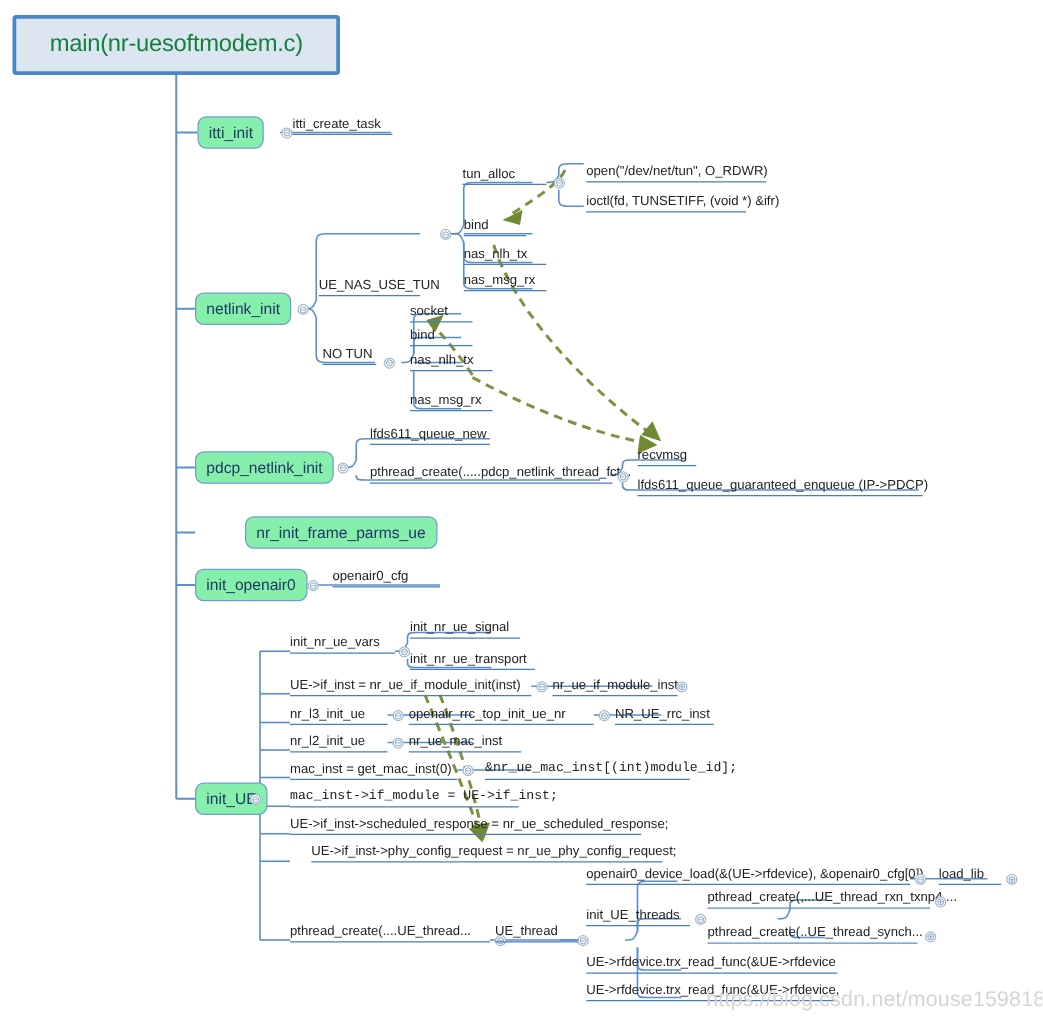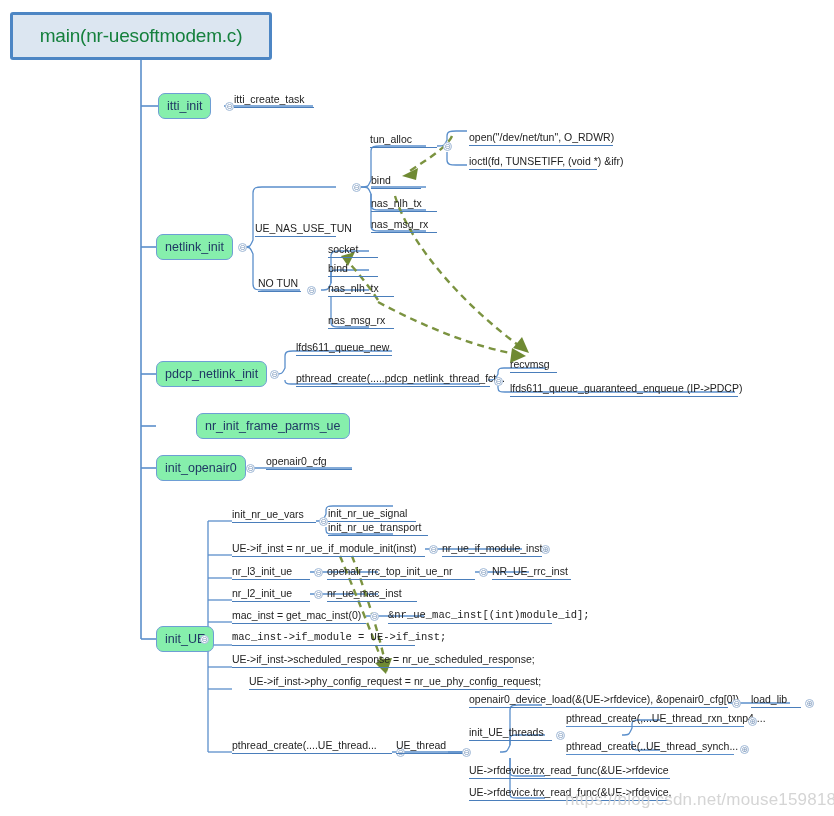--- a/index.html
+++ b/index.html
@@ -251,21 +251,21 @@
   <div class="leaf ul" style="left:296px;top:372px;width:194px;">pthread_create(.....pdcp_netlink_thread_fct...</div>
   <div class="tog" style="left:494px;top:377px;">⊖</div>
 
   <div class="leaf ul" style="left:510px;top:358px;width:47px;">recvmsg</div>
   <div class="leaf ul" style="left:510px;top:382px;width:228px;">lfds611_queue_guaranteed_enqueue (IP-&gt;PDCP)</div>
 
   <div class="leaf ul" style="left:266px;top:455px;width:86px;">openair0_cfg</div>
 
   <div class="leaf ul" style="left:232px;top:508px;width:84px;">init_nr_ue_vars</div>
   <div class="tog" style="left:319px;top:517px;">⊖</div>
-  <div class="leaf ul" style="left:328px;top:496px;width:88px;margin-top:11px;">init_nr_ue_signal</div>
+  <div class="leaf ul" style="left:328px;top:496px;width:88px;">init_nr_ue_signal</div>
   <div class="leaf ul" style="left:328px;top:521px;width:100px;">init_nr_ue_transport</div>
 
   <div class="leaf ul" style="left:232px;top:542px;width:193px;">UE-&gt;if_inst = nr_ue_if_module_init(inst)</div>
   <div class="tog" style="left:429px;top:545px;">⊖</div>
   <div class="leaf ul" style="left:442px;top:542px;width:100px;">nr_ue_if_module_inst</div>
   <div class="tog" style="left:541px;top:545px;">⊕</div>
 
   <div class="leaf ul" style="left:232px;top:565px;width:78px;">nr_l3_init_ue</div>
   <div class="tog" style="left:314px;top:568px;">⊖</div>
   <div class="leaf ul" style="left:327px;top:565px;width:148px;">openair_rrc_top_init_ue_nr</div>

